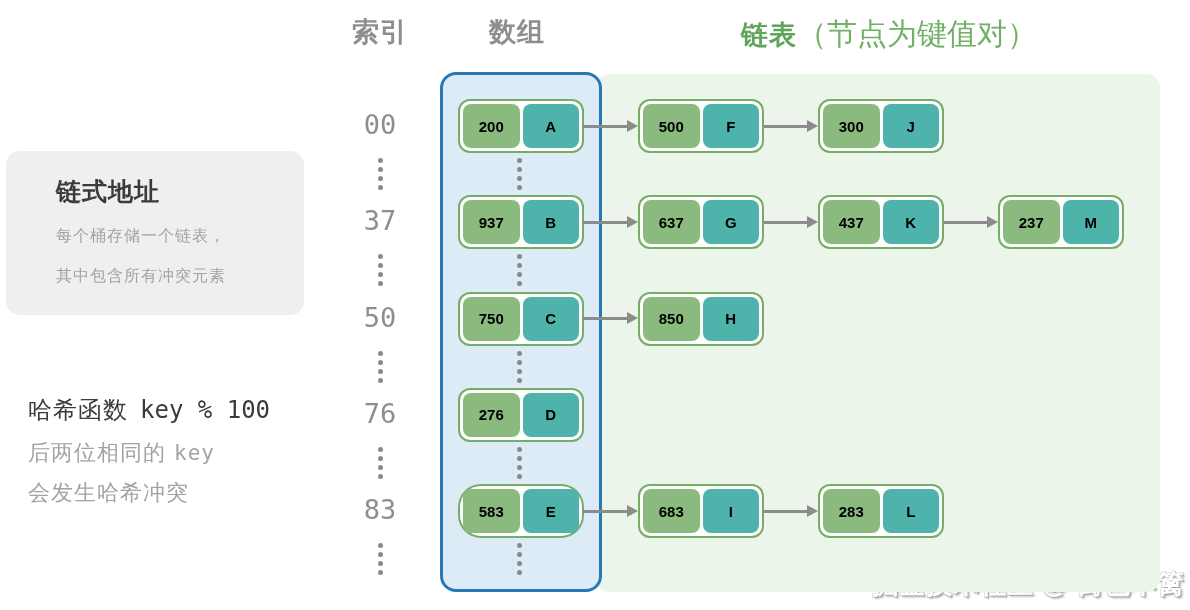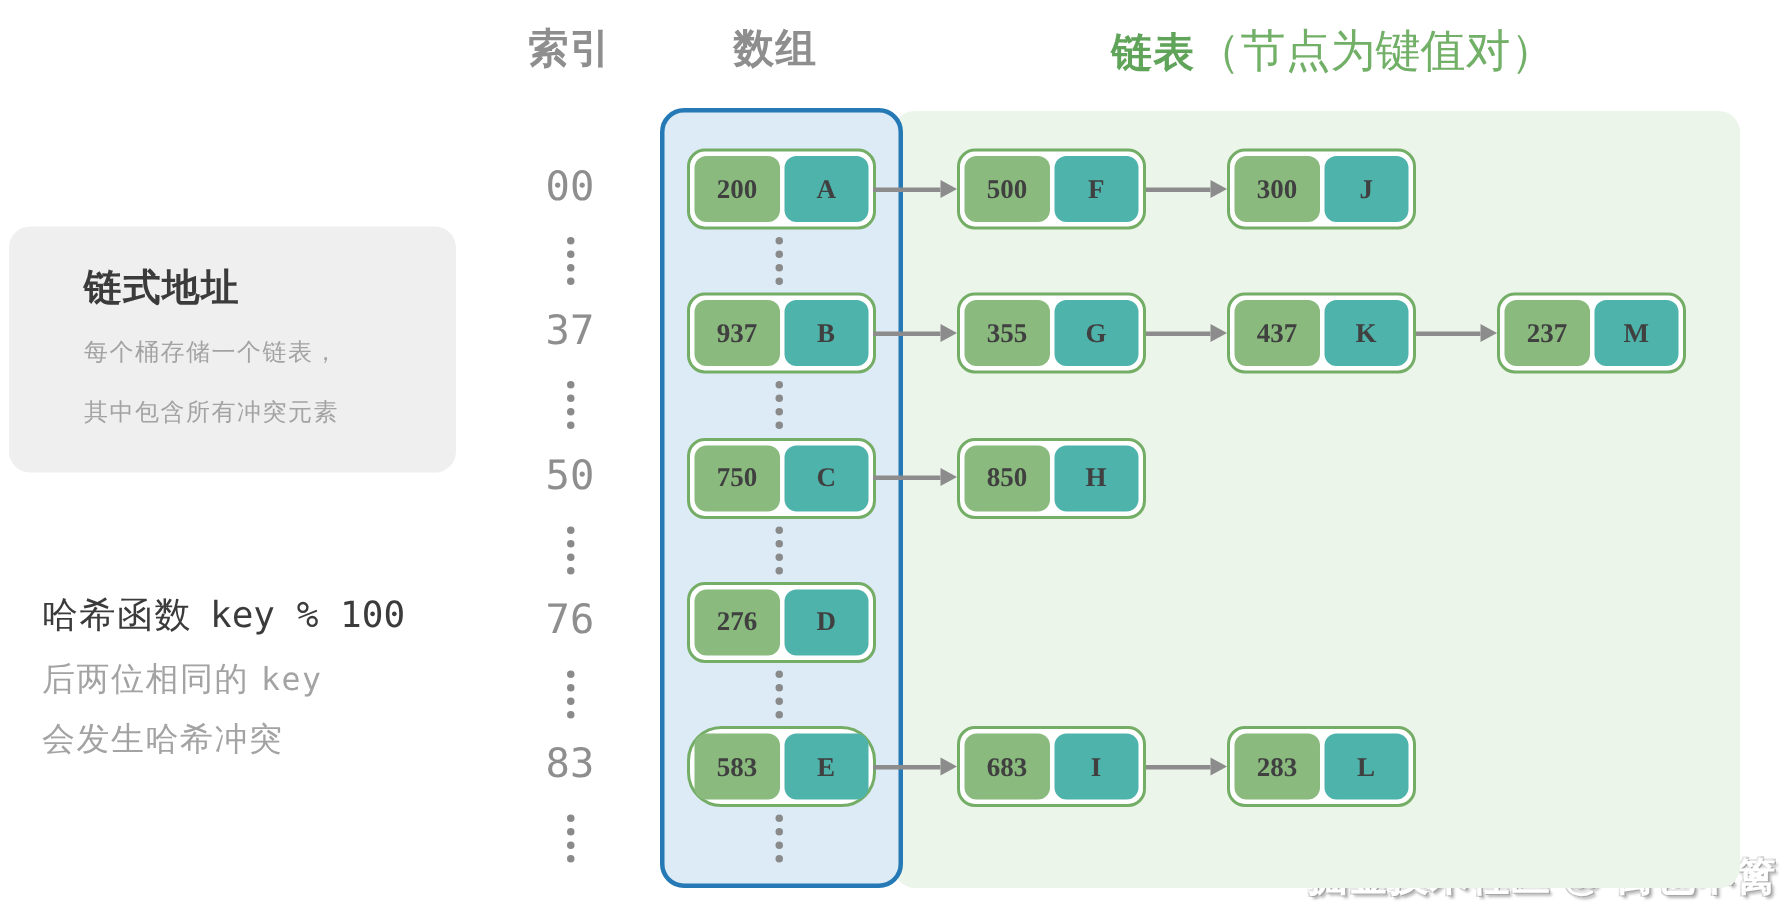--- a/index.html
+++ b/index.html
@@ -53,21 +53,21 @@
   .index-label{
     position:absolute;width:70px;text-align:center;font-family:"DejaVu Sans Mono",monospace;
     font-size:27px;color:var(--gray-text);
   }
   .node{
     position:absolute;width:126px;height:54px;box-sizing:border-box;background:#fff;
     border:2px solid var(--node-border);border-radius:12px;display:flex;gap:3px;padding:3px;
   }
   .cell{
     flex:1;border-radius:8px;display:flex;align-items:center;justify-content:center;
-    color:#404040;font-family:Liberation Serif, serif;font-size:18px;font-weight:bold;
+    color:#000000;font-family:Liberation Sans, sans-serif;font-size:15px;font-weight:bold;
   }
   .cell.key{background:var(--key-green);}
   .cell.val{background:var(--val-teal);}
   .arrow{position:absolute;height:3px;background:var(--arrow-gray);}
   .arrow::after{
     content:'';position:absolute;right:-11px;top:-5px;width:0;height:0;
     border-left:11px solid var(--arrow-gray);border-top:6.5px solid transparent;border-bottom:6.5px solid transparent;
   }
   .vdots{position:absolute;width:6px;display:flex;flex-direction:column;gap:4px;}
   .vdots span{width:5px;height:5px;border-radius:50%;background:var(--dot-gray);}
@@ -136,21 +136,21 @@
         <span></span>
         <span></span>
       </div>
       <div class="index-label" style="left: 345px; top: 205.25px;">37</div>
       <div class="node" style="left: 458px; top: 195.25px;">
         <div class="cell key">937</div>
         <div class="cell val">B</div>
       </div>
       <div class="arrow" style="left: 582px; top: 220.75px; width: 45px;"></div>
       <div class="node" style="left: 638px; top: 195.25px;">
-        <div class="cell key">355</div>
+        <div class="cell key">637</div>
         <div class="cell val">G</div>
       </div>
       <div class="arrow" style="left: 764px; top: 220.75px; width: 43px;"></div>
       <div class="node" style="left: 818px; top: 195.25px;">
         <div class="cell key">437</div>
         <div class="cell val">K</div>
       </div>
       <div class="arrow" style="left: 944px; top: 220.75px; width: 43px;"></div>
       <div class="node" style="left: 998px; top: 195.25px;">
         <div class="cell key">237</div>

